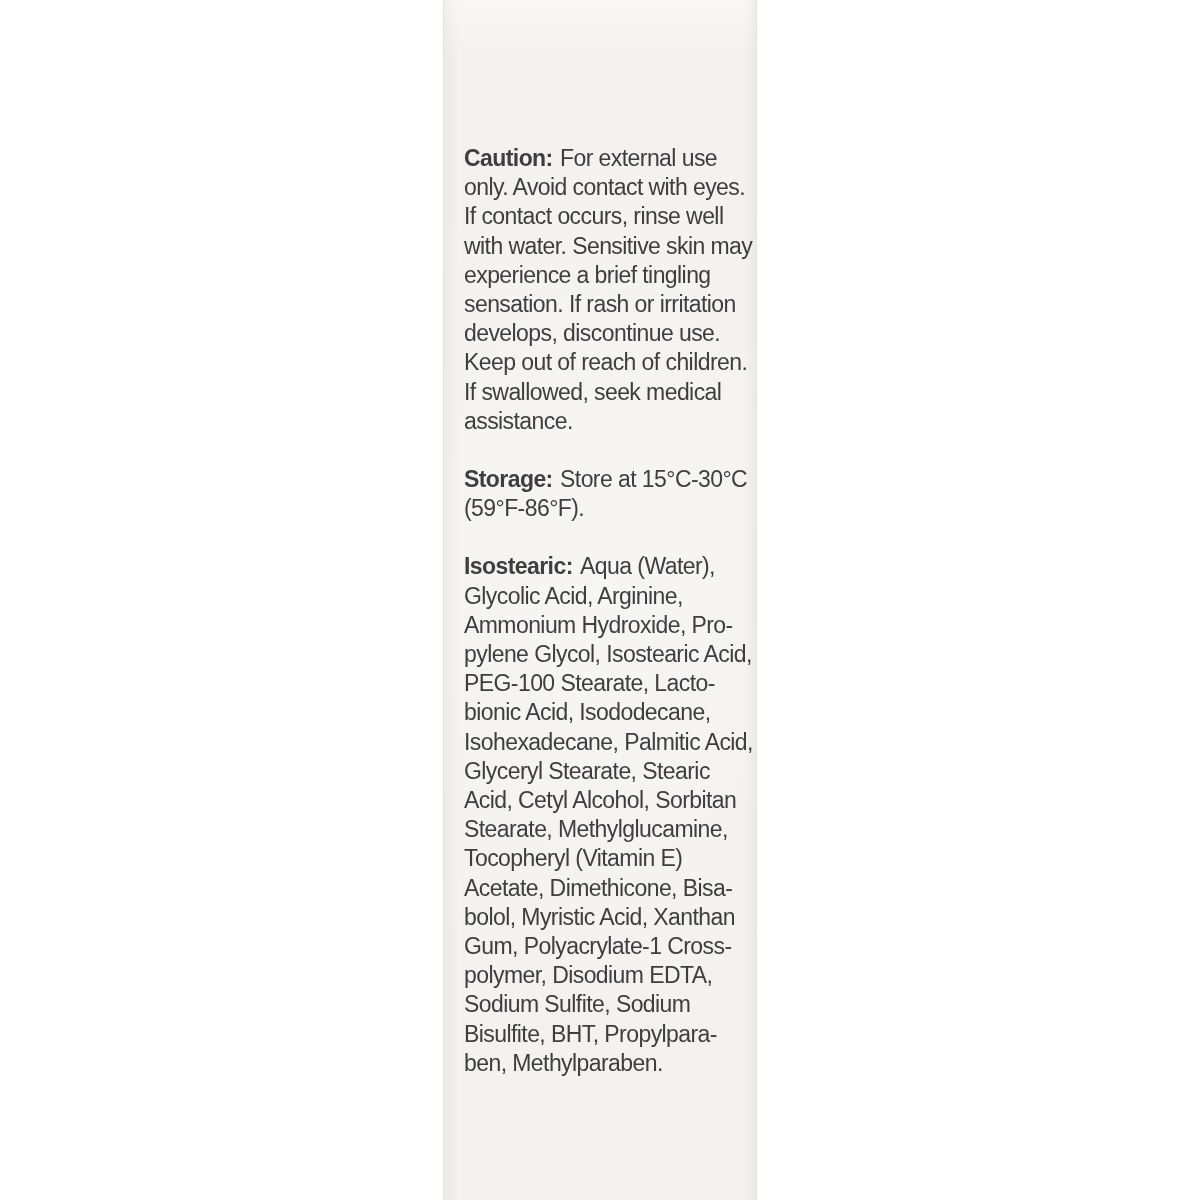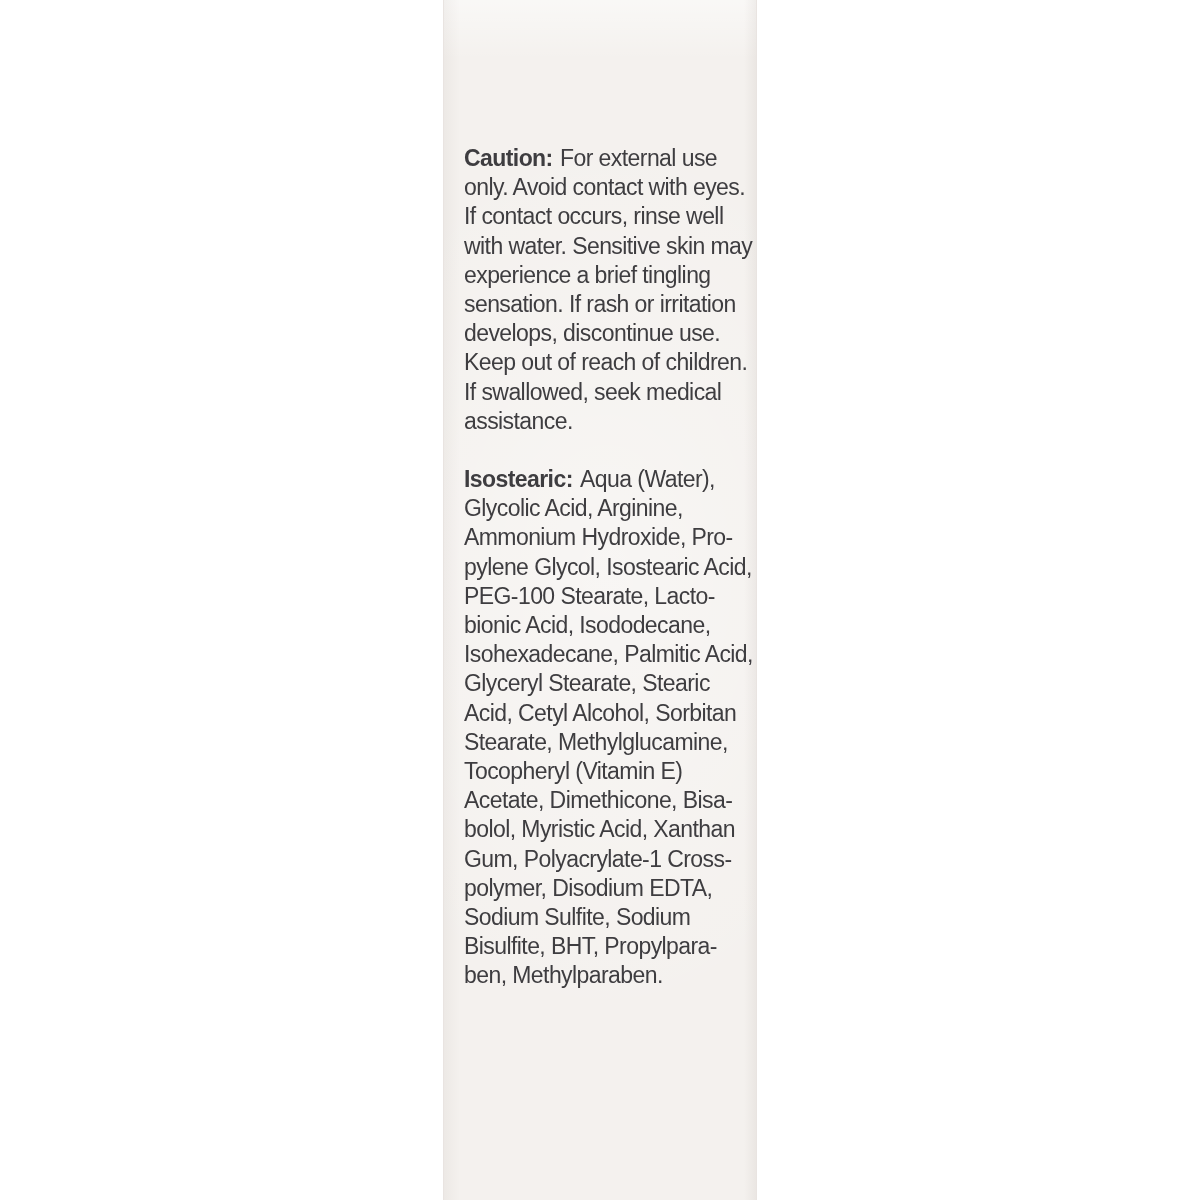--- a/index.html
+++ b/index.html
@@ -72,20 +72,22 @@
 only. Avoid contact with eyes.
 If contact occurs, rinse well
 with water. Sensitive skin may
 experience a brief tingling
 sensation. If rash or irritation
 develops, discontinue use.
 Keep out of reach of children.
 If swallowed, seek medical
 assistance.</span></p>
 
+      <p class="para"><strong class="lead">Storage:</strong><span class="txt">Store at 15°C-30°C
+(59°F-86°F).</span></p>
 
       <p class="para"><strong class="lead">Isostearic:</strong><span class="txt">Aqua (Water),
 Glycolic Acid, Arginine,
 Ammonium Hydroxide, Pro-
 pylene Glycol, Isostearic Acid,
 PEG-100 Stearate, Lacto-
 bionic Acid, Isododecane,
 Isohexadecane, Palmitic Acid,
 Glyceryl Stearate, Stearic
 Acid, Cetyl Alcohol, Sorbitan

